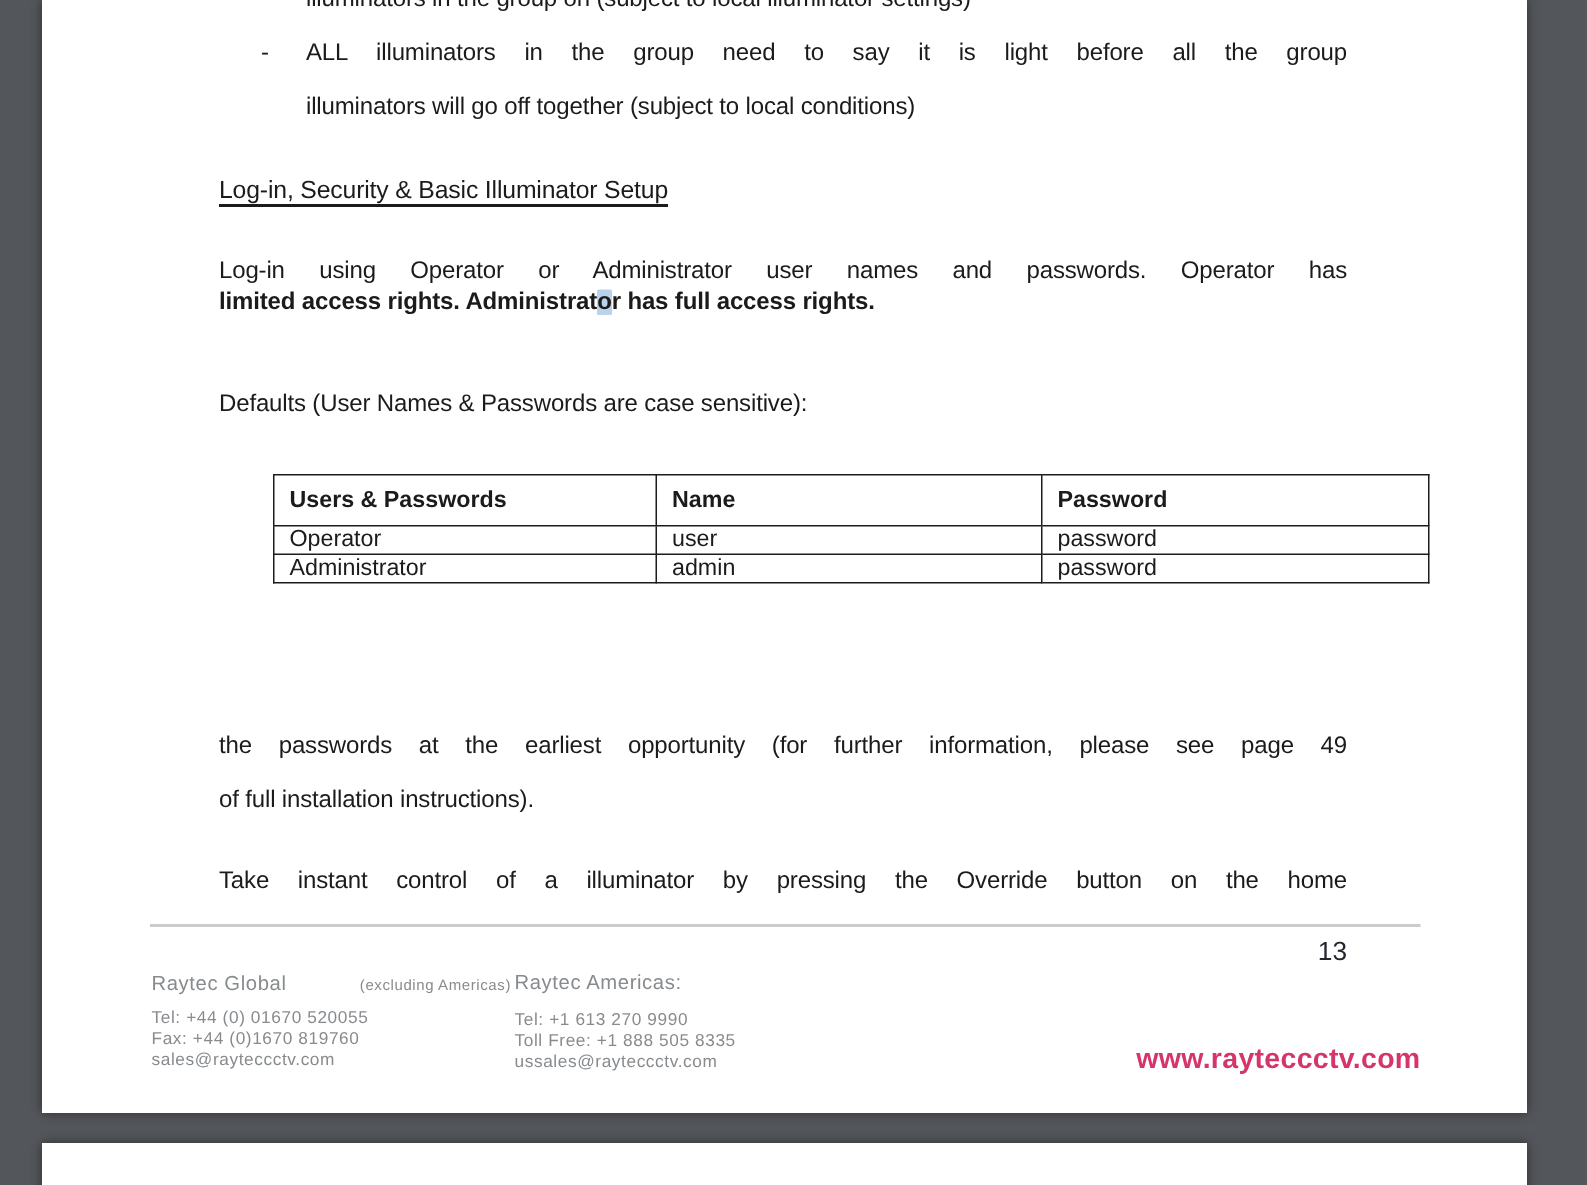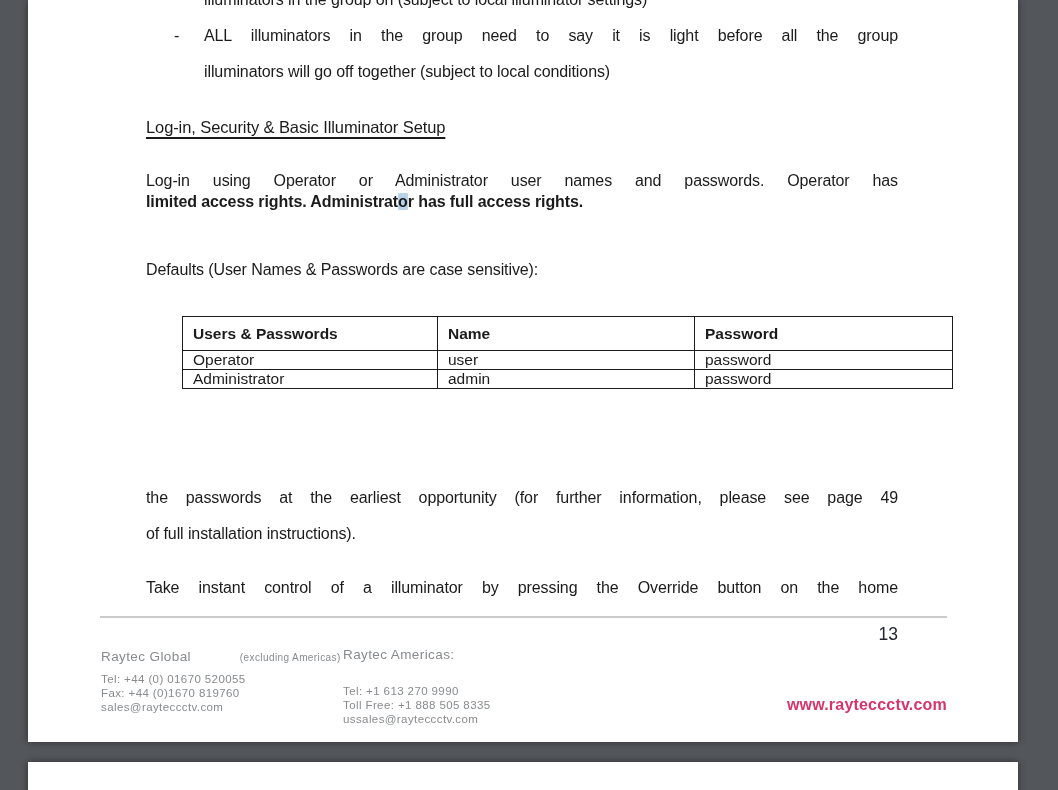--- a/index.html
+++ b/index.html
@@ -81,21 +81,21 @@
     letter-spacing: 0.4px;
   }
   .foot-title { font-size: 13.5px; }
   .foot-note  { font-size: 10px; padding-left: 44px; }
   .foot-line  { font-size: 11.5px; line-height: 14px; }
   .website {
     position: absolute;
     left: 699px; top: 696px;
     width: 220px;
     text-align: right;
-    font-size: 16px;
+    font-size: 19px;
     font-weight: 600;
     letter-spacing: 0.2px;
     text-decoration: none;
     cursor: pointer;
   }
 </style>
 </head>
 <body style="background: rgb(83, 86, 90);">
 
 <div class="viewer">
@@ -150,21 +150,21 @@
 
     <div class="abs foot" style="left:73px; top:647px;">
       <div><span class="foot-title">Raytec Global</span> <span class="foot-note">(excluding Americas)</span></div>
       <div class="foot-line" style="margin-top:7px;">Tel: +44 (0) 01670 520055</div>
       <div class="foot-line">Fax: +44 (0)1670 819760</div>
       <div class="foot-line">sales@rayteccctv.com</div>
     </div>
 
     <div class="abs foot" style="left:315px; top:647px;">
       <div class="foot-title">Raytec Americas:</div>
-      <div class="foot-line" style="margin-top:22px;">Tel: +1 613 270 9990</div>
+      <div class="foot-line" style="margin-top:11px;">Tel: +1 613 270 9990</div>
       <div class="foot-line">Toll Free: +1 888 505 8335</div>
       <div class="foot-line">ussales@rayteccctv.com</div>
     </div>
 
     <a class="website" style="color: rgb(214, 53, 106);">www.rayteccctv.com</a>
 
   </div>
 
   <div class="pdf-page" id="page2"></div>
 

